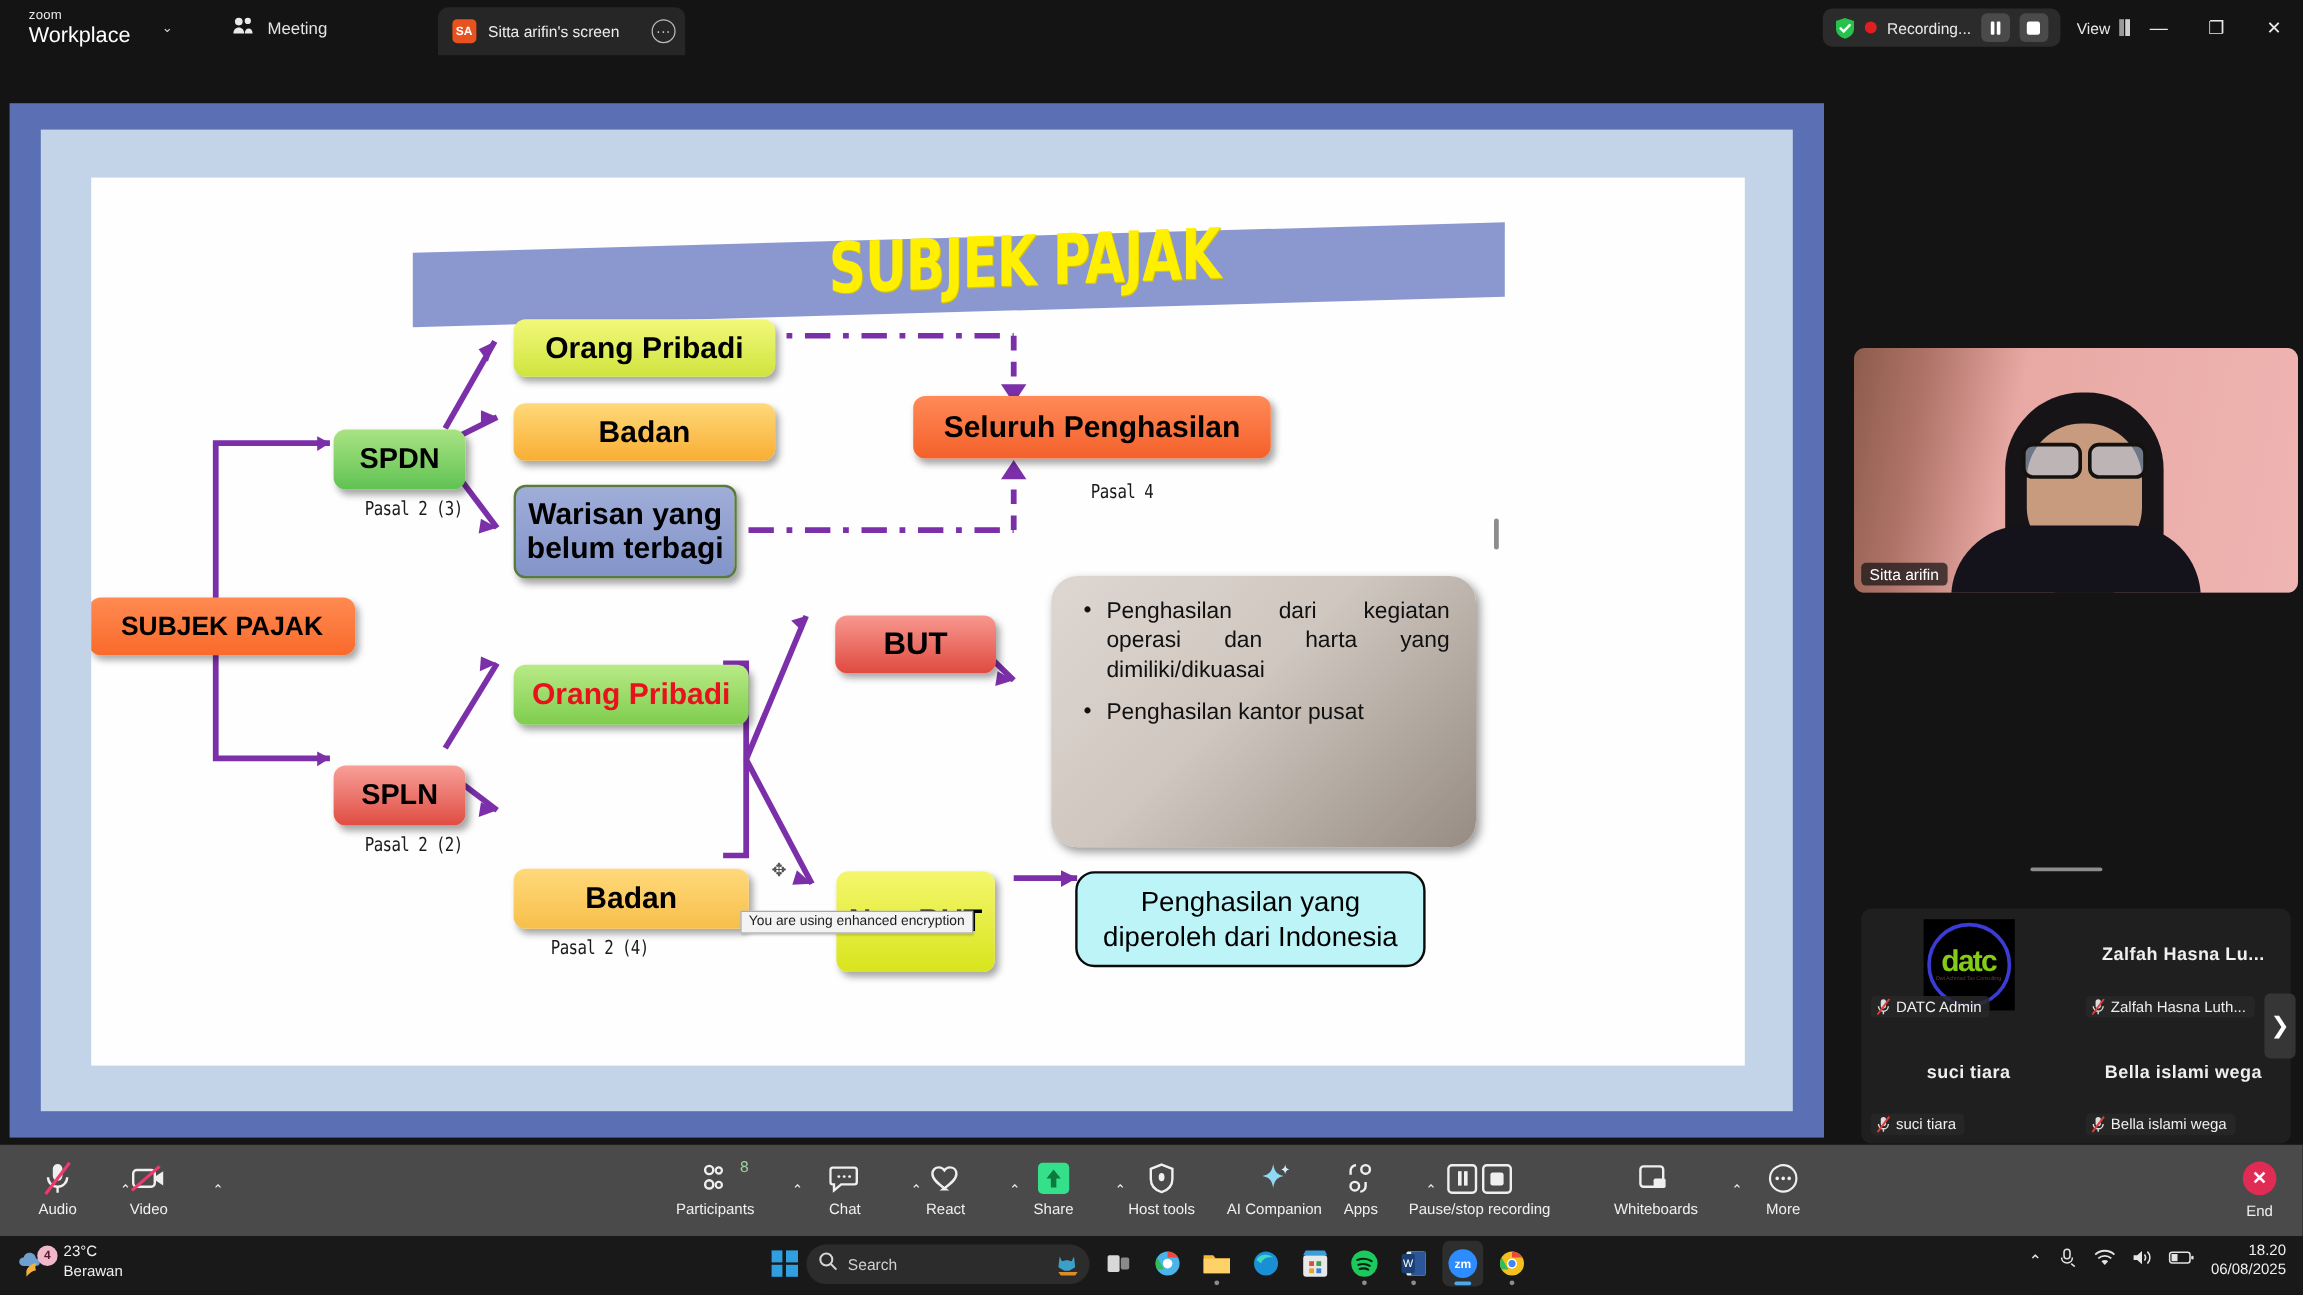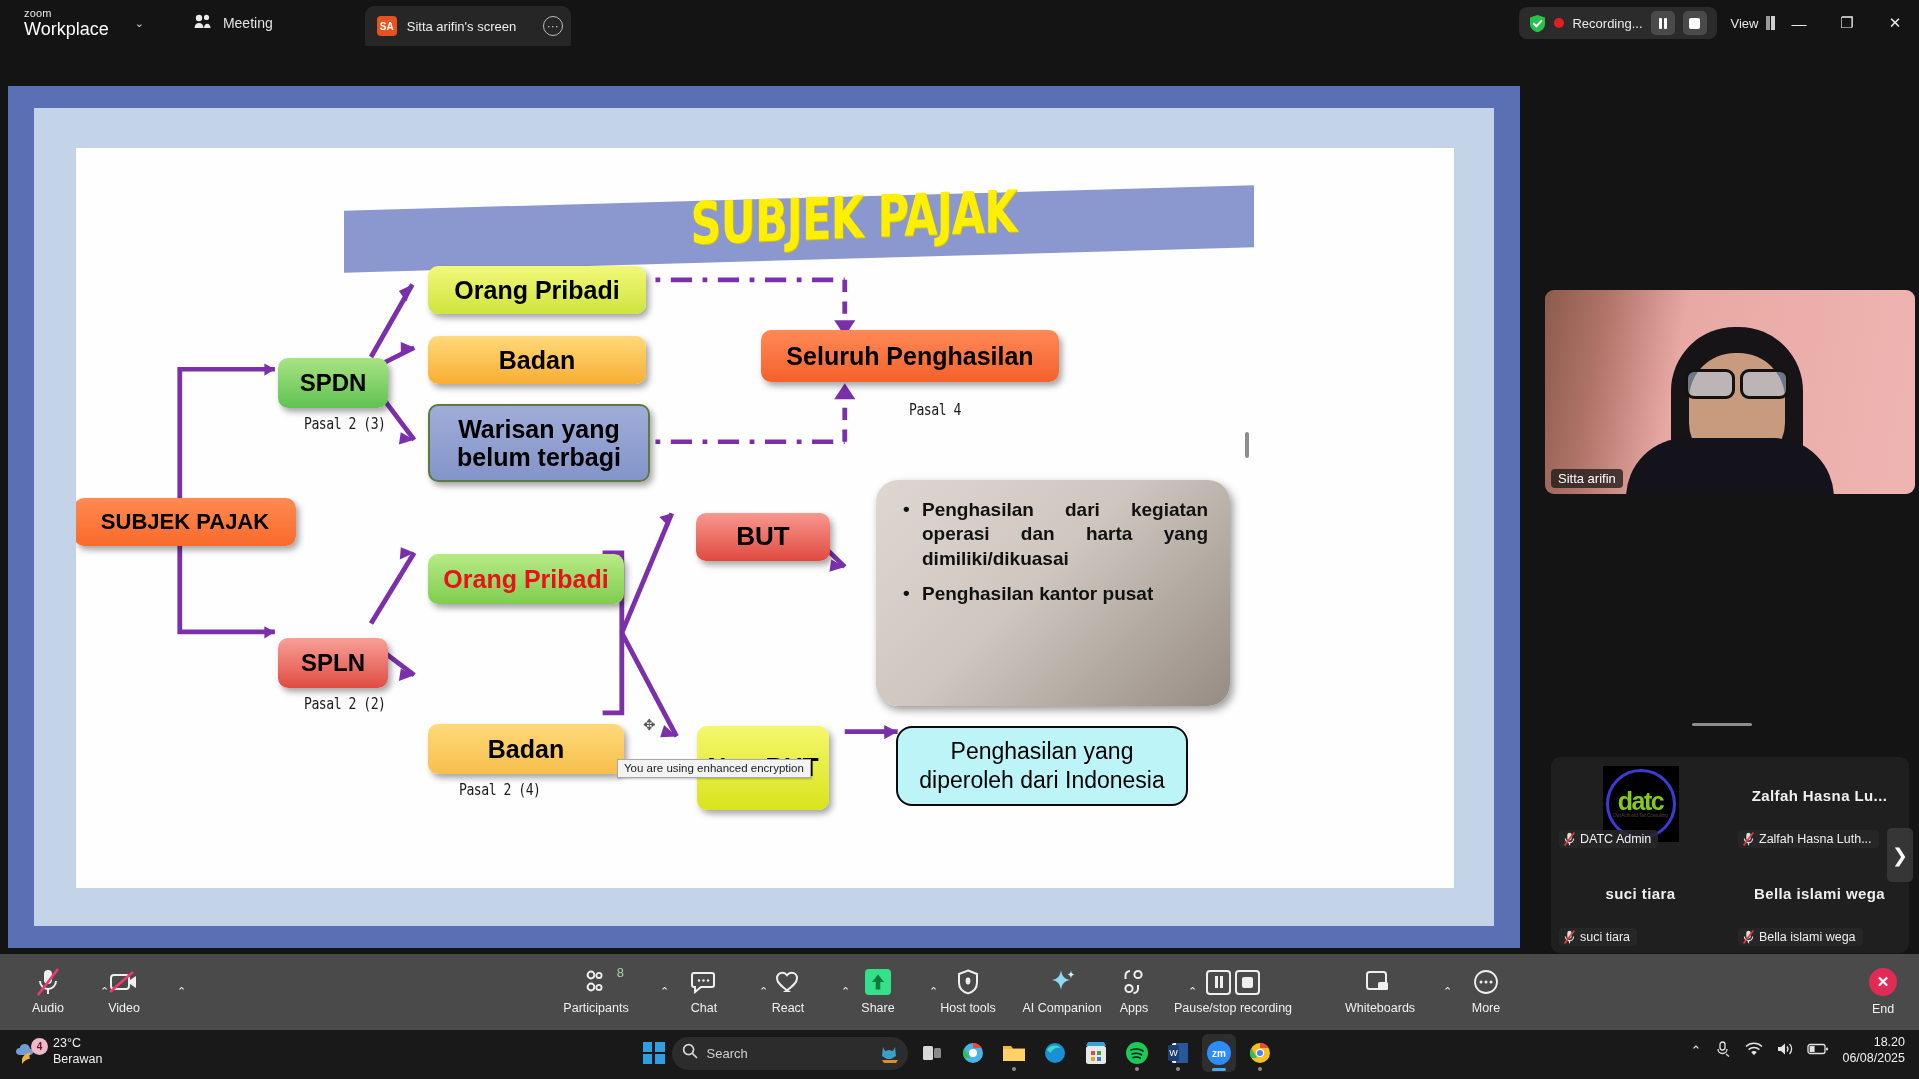--- a/index.html
+++ b/index.html
@@ -95,21 +95,21 @@
     transform: scaleX(0.82); transform-origin: left center;
   }
   .bulletbox {
     position: absolute; border-radius: 22px;
     background: linear-gradient(135deg,#ded7d1 0%, #cfc6bf 45%, #968c83 100%);
     box-shadow: 3px 4px 8px rgba(0,0,0,.4);
     padding: 18px 22px 16px 24px;
   }
   .bulletbox li {
     list-style: none; position: relative; padding-left: 22px;
-    font-size: 19px; font-weight: bold; color: #111;
+    font-size: 19px; font-weight: normal; color: #111;
     text-align: justify; line-height: 1.28; margin-bottom: 11px;
   }
   .bulletbox li:last-child { margin-bottom: 0; }
   .bulletbox li:before {
     content: "•"; position: absolute; left: 3px; top: -1px; font-size: 19px;
   }
   .cyanbox {
     position: absolute; border-radius: 16px; background: #bdf4f7;
     border: 2.5px solid #0a0a0a; display: flex; align-items: center;
     justify-content: center; text-align: center; font-size: 23px; color: #000;
@@ -335,21 +335,21 @@
         <div class="nodebox" style="left:202px;top:210px;width:110px;height:50px;font-size:24px;background:linear-gradient(180deg,#a4e07f 0%,#6cc martin 100%);background:linear-gradient(180deg,#a9e383 0%,#60c252 100%);">SPDN</div>
         <div class="pasal" style="left:228px;top:266px;">Pasal 2 (3)</div>
 
         <div class="nodebox" style="left:202px;top:490px;width:110px;height:50px;font-size:24px;background:linear-gradient(180deg,#f7a098 0%,#e04c42 100%);">SPLN</div>
         <div class="pasal" style="left:228px;top:546px;">Pasal 2 (2)</div>
 
         <div class="nodebox" style="left:352px;top:118px;width:218px;height:48px;font-size:25px;background:linear-gradient(180deg,#f2f87a 0%,#cfe43e 100%);">Orang Pribadi</div>
 
         <div class="nodebox" style="left:352px;top:188px;width:218px;height:48px;font-size:25px;background:linear-gradient(180deg,#ffd97a 0%,#f8ae33 100%);">Badan</div>
 
-        <div class="nodebox" style="left:352px;top:256px;width:222px;height:78px;font-size:25px;background:linear-gradient(180deg,#9fadd8 0%,#8394c9 100%);border:2px solid #5a7a3e;">Warisan yang belum terbagi</div>
+        <div class="nodebox" style="left:352px;top:256px;width:186px;height:78px;font-size:25px;background:linear-gradient(180deg,#9fadd8 0%,#8394c9 100%);border:2px solid #5a7a3e;">Warisan yang belum terbagi</div>
 
         <div class="nodebox" style="left:685px;top:182px;width:298px;height:52px;font-size:25px;background:linear-gradient(180deg,#ff8a58 0%,#f4602a 100%);">Seluruh Penghasilan</div>
         <div class="pasal" style="left:833px;top:252px;">Pasal 4</div>
 
         <div class="nodebox" style="left:352px;top:406px;width:196px;height:50px;font-size:25px;color:#e8111c;background:linear-gradient(180deg,#b8ea86 0%,#7fcd4e 100%);">Orang Pribadi</div>
 
         <div class="nodebox" style="left:352px;top:576px;width:196px;height:50px;font-size:25px;background:linear-gradient(180deg,#ffd97a 0%,#f7bf4b 100%);">Badan</div>
         <div class="pasal" style="left:383px;top:632px;">Pasal 2 (4)</div>
 
         <div class="nodebox" style="left:620px;top:365px;width:134px;height:48px;font-size:26px;background:linear-gradient(180deg,#f7988f 0%,#e04a40 100%);">BUT</div>

